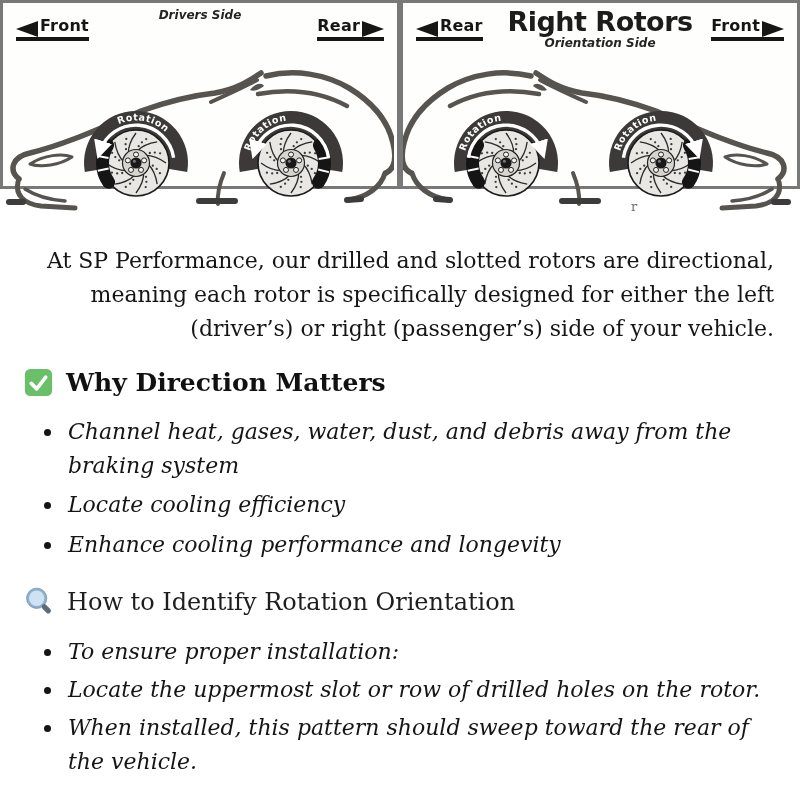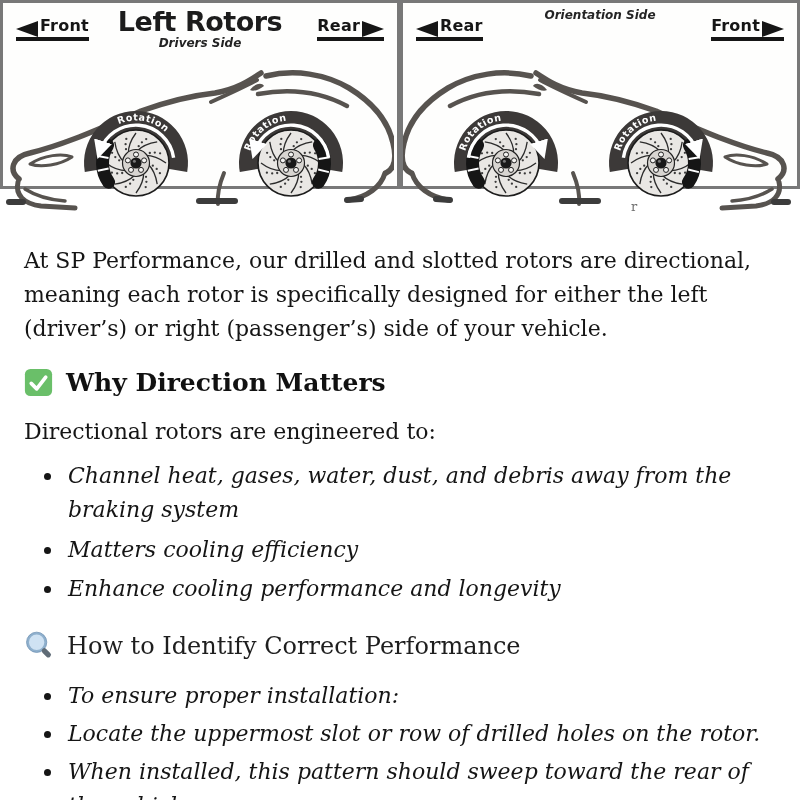--- a/index.html
+++ b/index.html
@@ -19,21 +19,21 @@
   .tri{width:0;height:0;border-top:8px solid transparent;border-bottom:8px solid transparent;margin-bottom:-7px;}
   .tri-left{border-right:22px solid #161616;}
   .tri-right{border-left:22px solid #161616;}
   svg.car{display:block;margin-top:2px;}
   .rot{font-family:"DejaVu Sans",sans-serif;font-weight:bold;font-size:9.5px;fill:#ffffff;letter-spacing:.6px;}
   .artifact{position:absolute;left:228px;top:196px;font-size:13px;color:#707070;}
 
   
   .article{padding:14px 26px 0 24px;}
   p,li{font-size:22px;line-height:1.55;}
-  .intro{margin:8px 0 22px 0;max-width:762px;}
+  .intro{margin:8px 0 22px 0;max-width:762px;text-align:right;}
   .sec-h{display:flex;align-items:center;gap:13px;margin:16px 0 18px 0;}
   .sec-h .htxt{font-size:25px;}
   .h-why .htxt{font-weight:bold;color:#111;}
   .h-how{margin:24px 0 16px 0;}
   .h-how .htxt{font-weight:normal;font-size:24px;color:#1e1e1e;}
   .emoji{display:inline-flex;align-items:center;}
   .lead{margin:0 0 6px 0;}
   ul{margin:10px 0 18px 0;padding-left:40px;max-width:730px;}
   li{margin:5px 0;padding-left:4px;font-style:italic;}
   ul.install{margin-top:8px;}
@@ -46,21 +46,20 @@
 
   <div class="diagram">
 
     <section class="panel">
       <div class="panel-header">
         <div class="dir dir-left">
           <span class="tri tri-left"></span>
           <span class="dir-label">Front</span>
         </div>
         <div class="ttl">
-          <h2>Left Rotors</h2>
           <div class="sub">Drivers Side</div>
         </div>
         <div class="dir dir-right">
           <span class="dir-label">Rear</span>
           <span class="tri tri-right"></span>
         </div>
       </div>
       <svg class="car" viewBox="0 0 391 158" width="391" height="158">
         <defs>
           <marker id="ah" viewBox="0 0 10 10" refX="6" refY="5" markerWidth="5.5" markerHeight="5.5" orient="auto">
@@ -186,20 +185,21 @@
       </svg>
     </section>
 
     <section class="panel">
       <div class="panel-header">
         <div class="dir dir-left">
           <span class="tri tri-left"></span>
           <span class="dir-label">Rear</span>
         </div>
         <div class="ttl">
+          <h2>Right Rotors</h2>
           <div class="sub">Orientation Side</div>
         </div>
         <div class="dir dir-right">
           <span class="dir-label">Front</span>
           <span class="tri tri-right"></span>
         </div>
       </div>
       <svg class="car" viewBox="0 0 391 158" width="391" height="158">
         <use href="#carbody" transform="translate(391,0) scale(-1,1)"></use>
         <g id="wheelsR">
@@ -312,37 +312,36 @@
     <h3 class="sec-h h-why">
       <span class="emoji">
         <svg width="29" height="29" viewBox="0 0 32 32">
           <rect x="1" y="1" width="30" height="30" rx="6" fill="#6abf69"></rect>
           <path d="M8,17 L14,23 L24,10" stroke="#ffffff" stroke-width="4" fill="none" stroke-linecap="round" stroke-linejoin="round"></path>
         </svg>
       </span>
       <span class="htxt">Why Direction Matters</span>
     </h3>
 
-    <p class="lead">Directional rotors are engineered to:</p>
 
     <ul class="benefits">
       <li>Channel heat, gases, water, dust, and debris away from the braking system</li>
-      <li>Matters cooling efficiency</li>
+      <li>Locate cooling efficiency</li>
       <li>Enhance cooling performance and longevity</li>
     </ul>
 
     <h3 class="sec-h h-how">
       <span class="emoji">
         <svg width="30" height="33" viewBox="0 0 32 34">
           <circle cx="13.5" cy="12.5" r="9.5" fill="#cfe2f3" stroke="#8fb0cd" stroke-width="2.6"></circle>
           <circle cx="13.5" cy="12.5" r="10.8" fill="none" stroke="#6c90b3" stroke-width="0.8"></circle>
           <rect x="21" y="18" width="5.6" height="11.5" rx="2.7" fill="#5f6b76" transform="rotate(-45 23.8 23.7)"></rect>
         </svg>
       </span>
-      <span class="htxt">How to Identify Correct Performance</span>
+      <span class="htxt">How to Identify Rotation Orientation</span>
     </h3>
 
     <ul class="install">
       <li>To ensure proper installation:</li>
       <li>Locate the uppermost slot or row of drilled holes on the rotor.</li>
       <li>When installed, this pattern should sweep toward the rear of the vehicle.</li>
     </ul>
   </main>
 </div>
 

